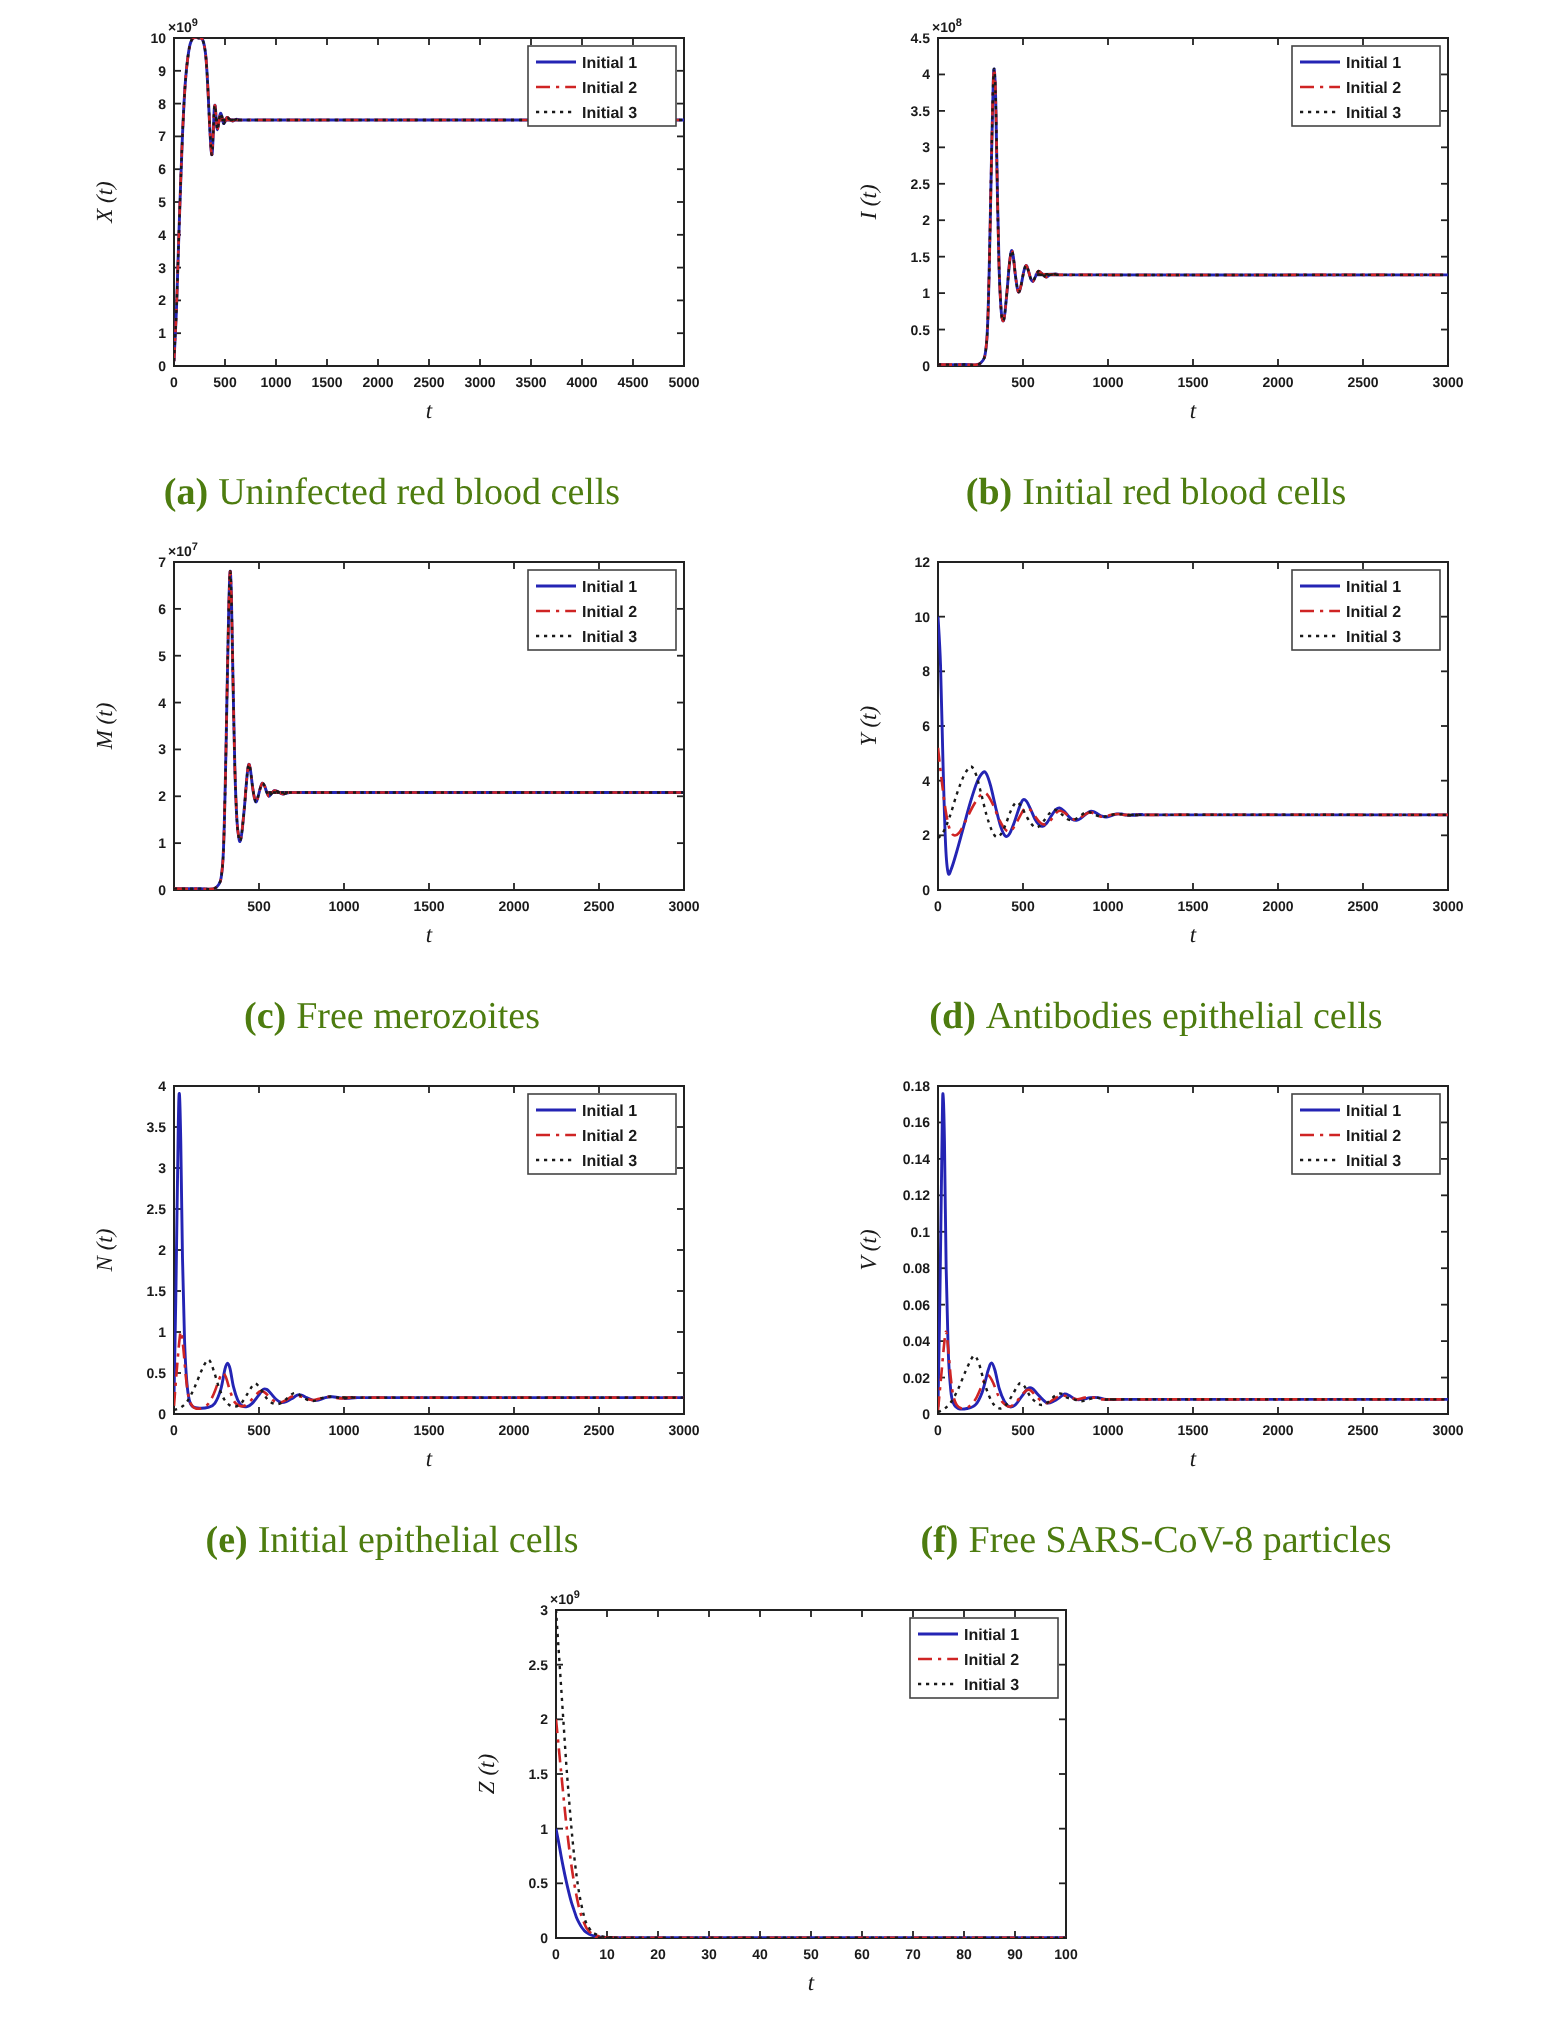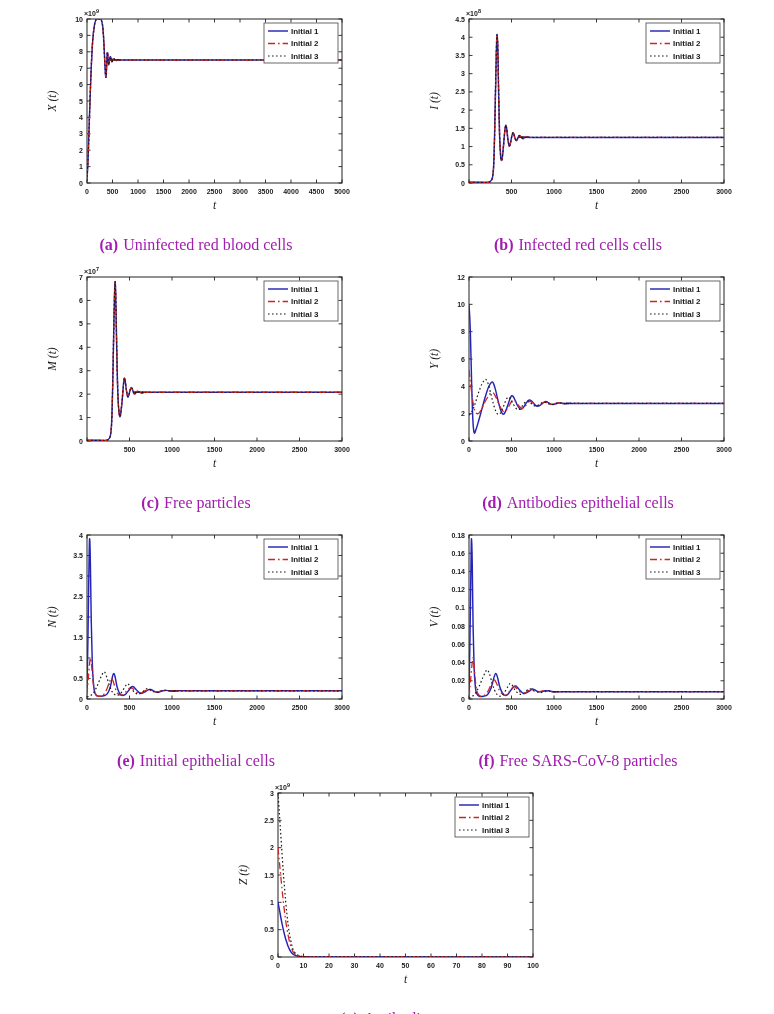--- a/index.html
+++ b/index.html
@@ -1,21 +1,21 @@
 <!DOCTYPE html>
 <html><head>
 <meta charset="utf-8">
 <style>
   html,body{margin:0;padding:0;background:#ffffff;}
   body{width:774px;height:1014px;font-family:"Liberation Sans",sans-serif;color:#111;}
   .fig{padding-top:6px;}
   .figrow{display:flex;justify-content:center;gap:72px;margin-bottom:10px;}
   .panel{display:flex;flex-direction:column;align-items:center;width:310px;margin:0;}
   .panel svg{display:block;}
-  figcaption{margin-top:18px;font-family:"Liberation Serif",serif;font-size:16px;color:#a21caf;white-space:nowrap;}
+  figcaption{margin-top:18px;font-family:"Liberation Serif",serif;font-size:19px;color:#4d7c0f;white-space:nowrap;}
   .cap-label{font-weight:bold;margin-right:5px;}
 </style>
 </head>
 <body>
 
 <div class="fig">
   <div class="figrow">
     <figure class="panel">
       <svg width="310" height="212" viewBox="0 0 310 212">
           <defs>
@@ -183,21 +183,21 @@
           <g>
             <rect x="223" y="17" width="74" height="40" fill="#fff" stroke="#444" stroke-width="0.8"></rect>
             <line x1="227" y1="25" x2="247" y2="25" stroke="#2424b4" stroke-width="1.45"></line>
             <text x="250" y="27.8" fill="#1a1a1a" font-size="8px" font-weight="bold" font-family="&quot;Liberation Sans&quot;,sans-serif">Initial 1</text>
             <line x1="227" y1="37.5" x2="247" y2="37.5" stroke="#cf2424" stroke-width="1.3" stroke-dasharray="7 3 1.6 3"></line>
             <text x="250" y="40.3" fill="#1a1a1a" font-size="8px" font-weight="bold" font-family="&quot;Liberation Sans&quot;,sans-serif">Initial 2</text>
             <line x1="227" y1="50" x2="247" y2="50" stroke="#1a1a1a" stroke-width="1.2" stroke-dasharray="1.6 2.4"></line>
             <text x="250" y="52.8" fill="#1a1a1a" font-size="8px" font-weight="bold" font-family="&quot;Liberation Sans&quot;,sans-serif">Initial 3</text>
           </g>
         </svg>
-      <figcaption><span class="cap-label">(b)</span><span>Infected red cells cells</span></figcaption>
+      <figcaption><span class="cap-label">(b)</span><span>Initial red blood cells</span></figcaption>
     </figure>
   </div>
   <div class="figrow">
     <figure class="panel">
       <svg width="310" height="212" viewBox="0 0 310 212">
           <defs>
             <clipPath id="clip-c">
               <rect x="46" y="13" width="255" height="164"></rect>
             </clipPath>
           </defs>
@@ -259,21 +259,21 @@
           <g>
             <rect x="223" y="17" width="74" height="40" fill="#fff" stroke="#444" stroke-width="0.8"></rect>
             <line x1="227" y1="25" x2="247" y2="25" stroke="#2424b4" stroke-width="1.45"></line>
             <text x="250" y="27.8" fill="#1a1a1a" font-size="8px" font-weight="bold" font-family="&quot;Liberation Sans&quot;,sans-serif">Initial 1</text>
             <line x1="227" y1="37.5" x2="247" y2="37.5" stroke="#cf2424" stroke-width="1.3" stroke-dasharray="7 3 1.6 3"></line>
             <text x="250" y="40.3" fill="#1a1a1a" font-size="8px" font-weight="bold" font-family="&quot;Liberation Sans&quot;,sans-serif">Initial 2</text>
             <line x1="227" y1="50" x2="247" y2="50" stroke="#1a1a1a" stroke-width="1.2" stroke-dasharray="1.6 2.4"></line>
             <text x="250" y="52.8" fill="#1a1a1a" font-size="8px" font-weight="bold" font-family="&quot;Liberation Sans&quot;,sans-serif">Initial 3</text>
           </g>
         </svg>
-      <figcaption><span class="cap-label">(c)</span><span>Free particles</span></figcaption>
+      <figcaption><span class="cap-label">(c)</span><span>Free merozoites</span></figcaption>
     </figure>
     <figure class="panel">
       <svg width="310" height="212" viewBox="0 0 310 212">
           <defs>
             <clipPath id="clip-d">
               <rect x="46" y="13" width="255" height="164"></rect>
             </clipPath>
           </defs>
           <g>
             <rect x="46" y="13" width="255" height="164" fill="#fff" stroke="#222222" stroke-width="1"></rect>

